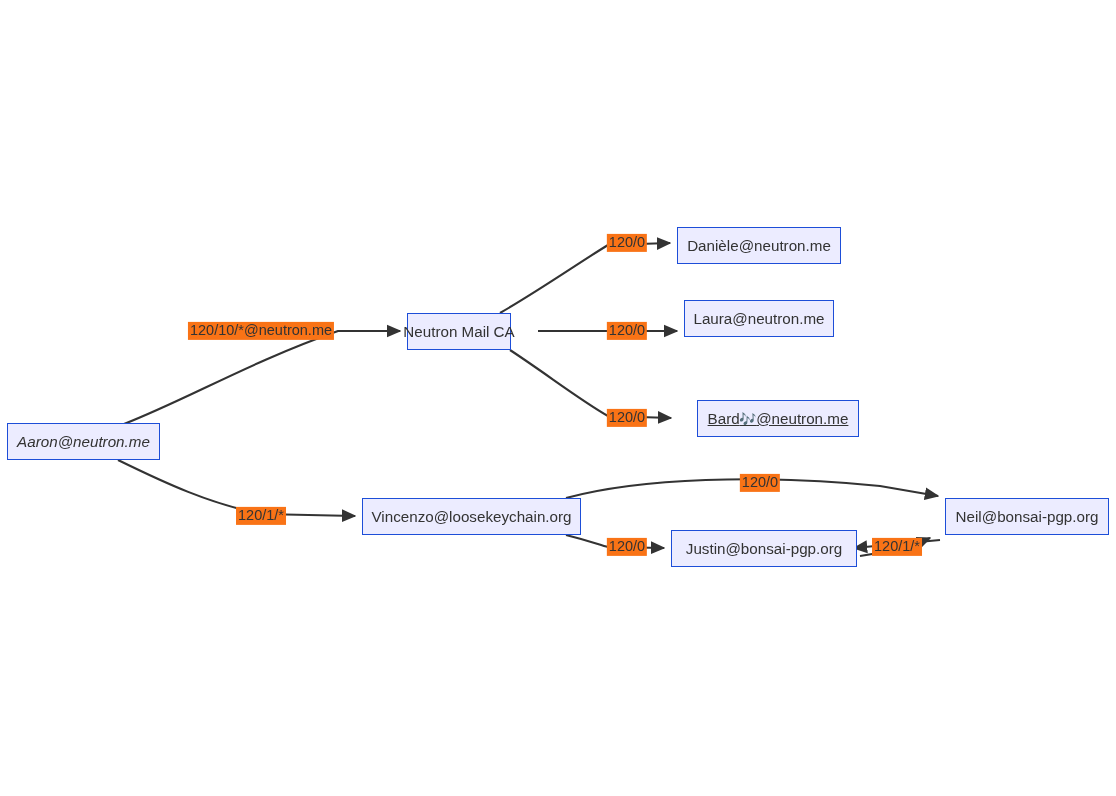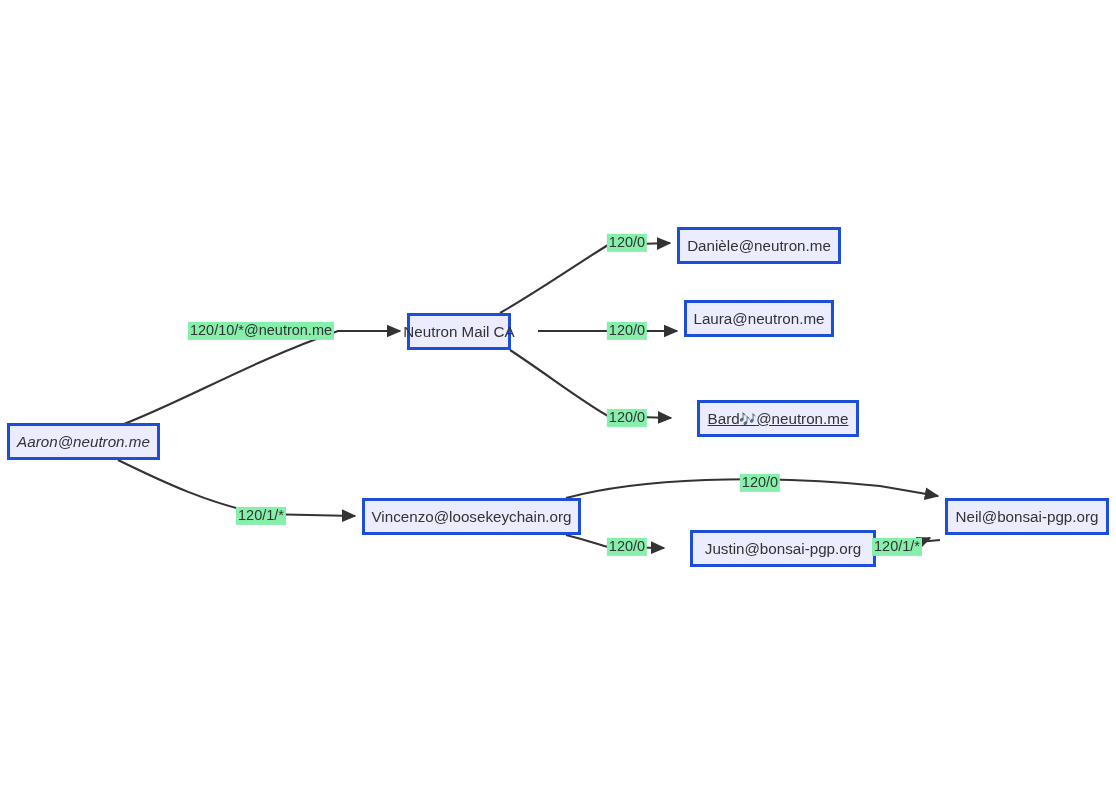--- a/index.html
+++ b/index.html
@@ -23,21 +23,21 @@
     position: absolute;
     left: 0;
     top: 0;
     width: 1116px;
     height: 796px;
   }
   .node {
     position: absolute;
     box-sizing: border-box;
     background: #ececff;
-    border: 3px solid #1d4ed8;
+    border: 1px solid #1d4ed8;
     border-radius: 0px;
     display: flex;
     align-items: center;
     justify-content: center;
     color: #333333;
     font-size: 15.2px;
     font-family: "Liberation Sans", sans-serif;
     line-height: 1;
     white-space: nowrap;
     z-index: 3;
@@ -45,21 +45,21 @@
   .node .node-label {
     padding: 0 9px;
   }
   .emoji-note {
     color: #5aabf0;
     font-size: 14px;
     letter-spacing: -1px;
   }
   .edge-label {
     position: absolute;
-    background: #86efac;
+    background: #f97316;
     color: #333333;
     font-size: 14.5px;
     font-family: "Liberation Sans", sans-serif;
     line-height: 1.05;
     white-space: nowrap;
     padding: 1px 2px 2px 2px;
     transform: translate(-50%, -50%);
     z-index: 4;
   }
   .edge-path {
@@ -105,21 +105,21 @@
       </div>
       <div class="node" style="left: 684px; top: 300px; width: 150px; height: 37px;">
         <span class="node-label">Laura@neutron.me</span>
       </div>
       <div class="node" style="left: 697px; top: 400px; width: 162px; height: 37px; text-decoration: underline;">
         <span class="node-label"><span>Bard</span><span class="emoji-note">🎶</span><span>@neutron.me</span></span>
       </div>
       <div class="node" style="left: 362px; top: 498px; width: 219px; height: 37px;">
         <span class="node-label">Vincenzo@loosekeychain.org</span>
       </div>
-      <div class="node" style="left: 690px; top: 530px; width: 186px; height: 37px;">
+      <div class="node" style="left: 671px; top: 530px; width: 186px; height: 37px;">
         <span class="node-label">Justin@bonsai-pgp.org</span>
       </div>
       <div class="node" style="left: 945px; top: 498px; width: 164px; height: 37px;">
         <span class="node-label">Neil@bonsai-pgp.org</span>
       </div>
     </div>
   <div id="edge-label-layer">
       <div class="edge-label" style="left: 261px; top: 331px;">120/10/*@neutron.me</div>
       <div class="edge-label" style="left: 627px; top: 243px;">120/0</div>
       <div class="edge-label" style="left: 627px; top: 331px;">120/0</div>

